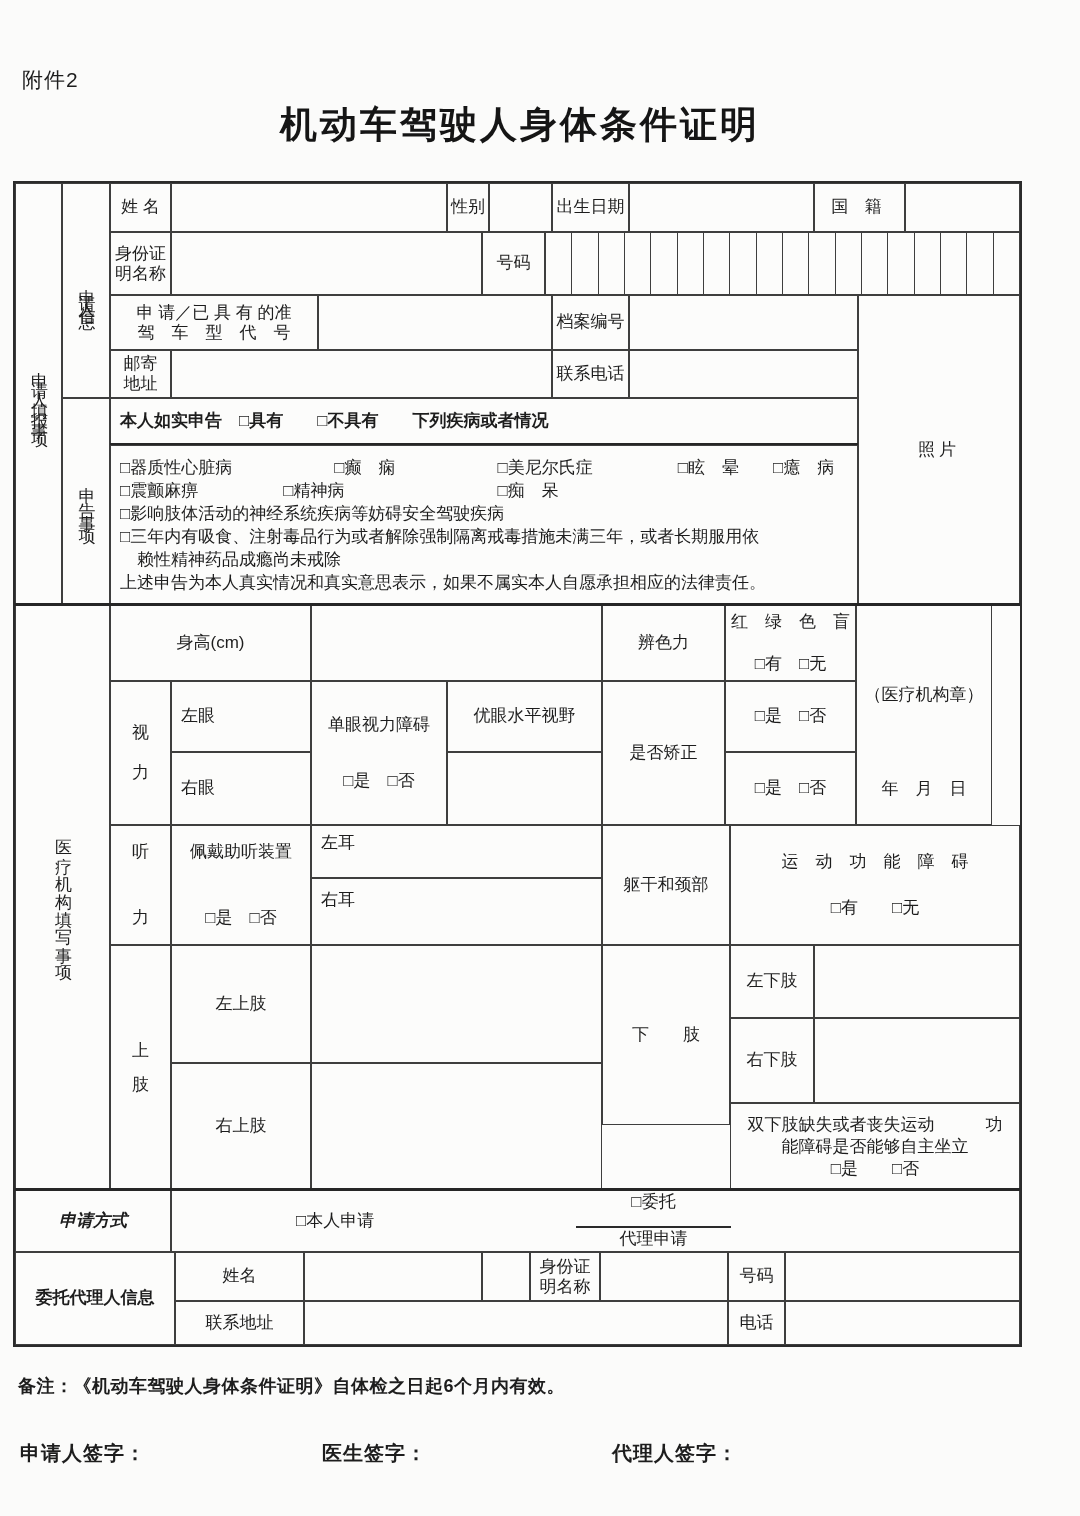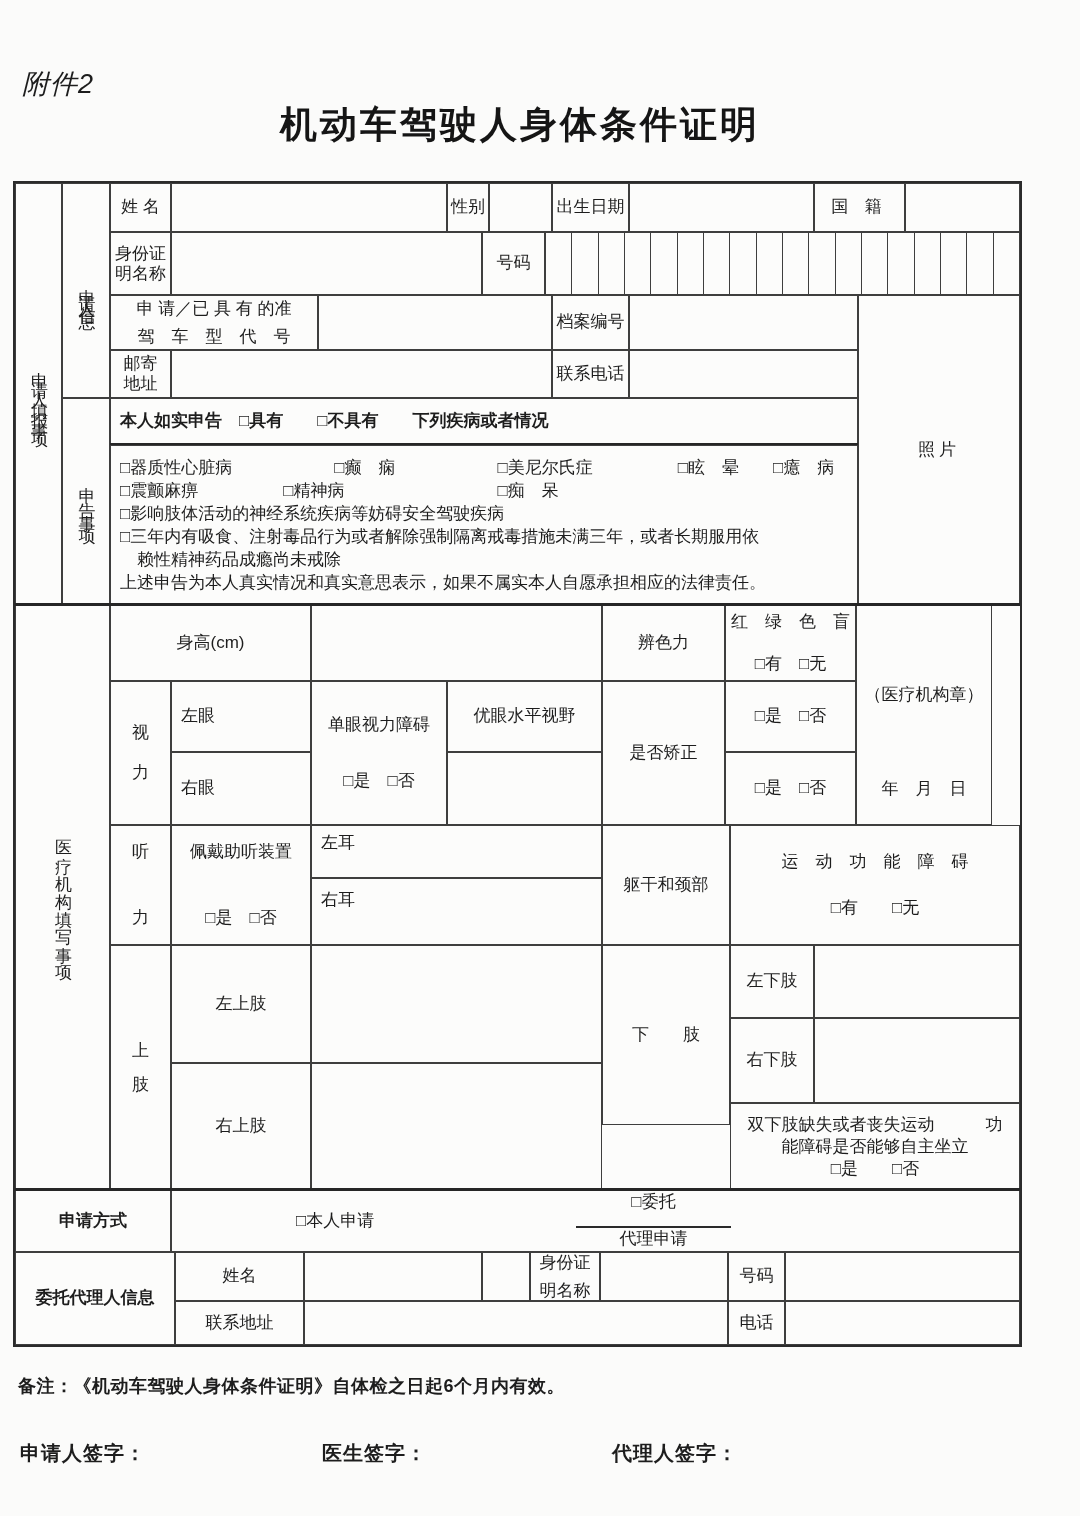--- a/index.html
+++ b/index.html
@@ -2,39 +2,39 @@
 <html><head>
 <meta charset="utf-8">
 <style>
   html,body{margin:0;padding:0;}
   body{
     width:1080px;height:1516px;position:relative;overflow:hidden;
     background:#fbfbfa;
     font-family:"Liberation Sans","DejaVu Sans",sans-serif;
     color:#1d1d1d;
   }
-  .attach{position:absolute;left:22px;top:66px;font-size:27px;letter-spacing:1px;font-style:italic;}
+  .attach{position:absolute;left:22px;top:66px;font-size:21px;letter-spacing:1px;}
   .title{
     position:absolute;left:0;top:100px;width:1040px;text-align:center;
     font-size:37px;font-weight:bold;letter-spacing:3px;color:#151515;
     font-family:"Liberation Serif","DejaVu Serif",serif;
   }
   .form{position:absolute;left:15px;top:183px;width:1005px;height:1162px;
     box-shadow:0 0 0 2px #2b2b2b;background:#fcfcfb;}
   .cell{
     position:absolute;box-sizing:border-box;border:1px solid #3e3e3e;
     display:flex;align-items:center;justify-content:center;
     text-align:center;white-space:pre-line;font-size:17px;line-height:1.35;
   }
   .left{justify-content:flex-start;text-align:left;padding-left:9px;}
   .topleft{justify-content:flex-start;align-items:flex-start;text-align:left;padding:10px 0 0 9px;}
   .bold{font-weight:bold;}
   .vtext{writing-mode:vertical-rl;}
   .ls6{letter-spacing:6px;}.ls10{letter-spacing:10px;}.ls14{letter-spacing:14px;}.ls18{letter-spacing:18px;}
-  .lh19{line-height:28px;}.lh20{line-height:20px;}.lh22{line-height:22px;}
+  .lh19{line-height:20px;}.lh20{line-height:20px;}.lh22{line-height:22px;}
   .lh30{line-height:34px;}.lh40{line-height:40px;}.lh42{line-height:42px;}
   .lh46{line-height:46px;}.lh56{line-height:56px;}.lh66{line-height:66px;}
   .idgrid{padding:0;align-items:stretch;}
   .idcell{flex:1;border-left:1px solid #3e3e3e;}
   .idcell:first-child{border-left:none;}
   .hline{position:absolute;height:3px;background:#262626;z-index:5;}
   .sealcell{flex-direction:column;justify-content:flex-start;}
   .seal-line{position:absolute;left:0;width:100%;text-align:center;}
   .note{position:absolute;left:18px;top:1374px;font-size:18px;font-weight:bold;letter-spacing:.5px;}
   .sig{position:absolute;top:1440px;font-size:20px;font-weight:bold;letter-spacing:1px;}
@@ -133,21 +133,21 @@
 
   <div class="cell" style="left:587px;top:762px;width:128px;height:180px;">下　　肢</div>
   <div class="cell" style="left:715px;top:762px;width:84px;height:73px;">左下肢</div>
   <div class="cell" style="left:799px;top:762px;width:206px;height:73px;"></div>
   <div class="cell" style="left:715px;top:835px;width:84px;height:85px;">右下肢</div>
   <div class="cell" style="left:799px;top:835px;width:206px;height:85px;"></div>
   <div class="cell lh22" style="left:715px;top:920px;width:290px;height:87px;">双下肢缺失或者丧失运动　　　功
 能障碍是否能够自主坐立
 □是　　□否</div>
 
-  <div class="cell bold" style="left:0;top:1007px;width:156px;height:62px;">申请方式</div>
+  <div class="cell bold" style="left:0;top:1007px;width:156px;height:62px;font-style:italic;">申请方式</div>
   <div class="cell" style="left:156px;top:1007px;width:849px;height:62px;">
     <span class="applyline" style="left:124px;">□本人申请</span>
     <span class="applyline" style="left:404px;flex-direction:column;">
       <span>□委托</span><span class="blank-line"></span><span>代理申请</span>
     </span>
   </div>
 
   <div class="cell bold" style="left:0;top:1069px;width:160px;height:93px;">委托代理人信息</div>
   <div class="cell" style="left:160px;top:1069px;width:129px;height:49px;">姓名</div>
   <div class="cell" style="left:289px;top:1069px;width:178px;height:49px;"></div>

